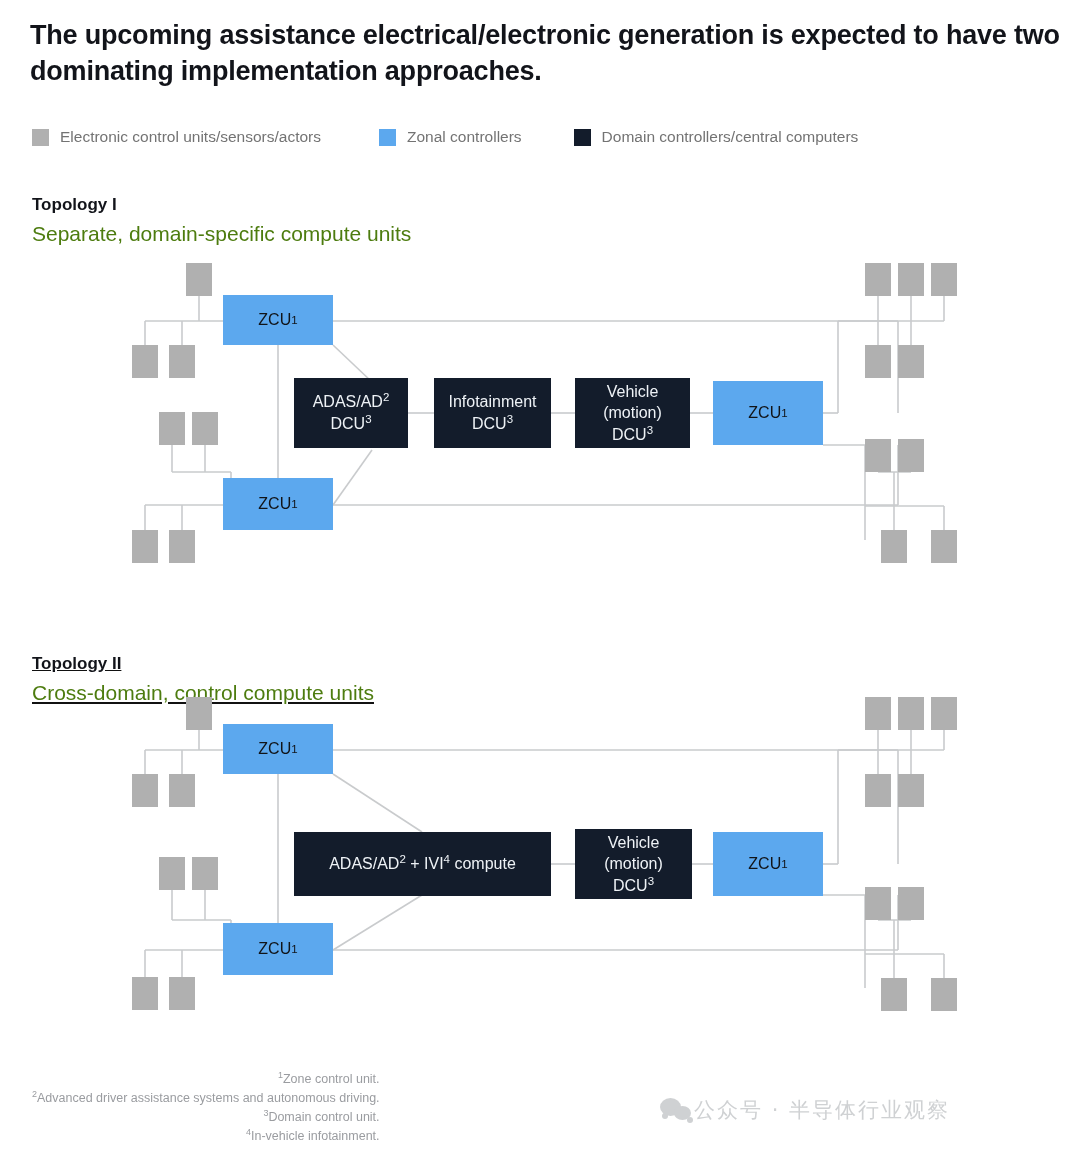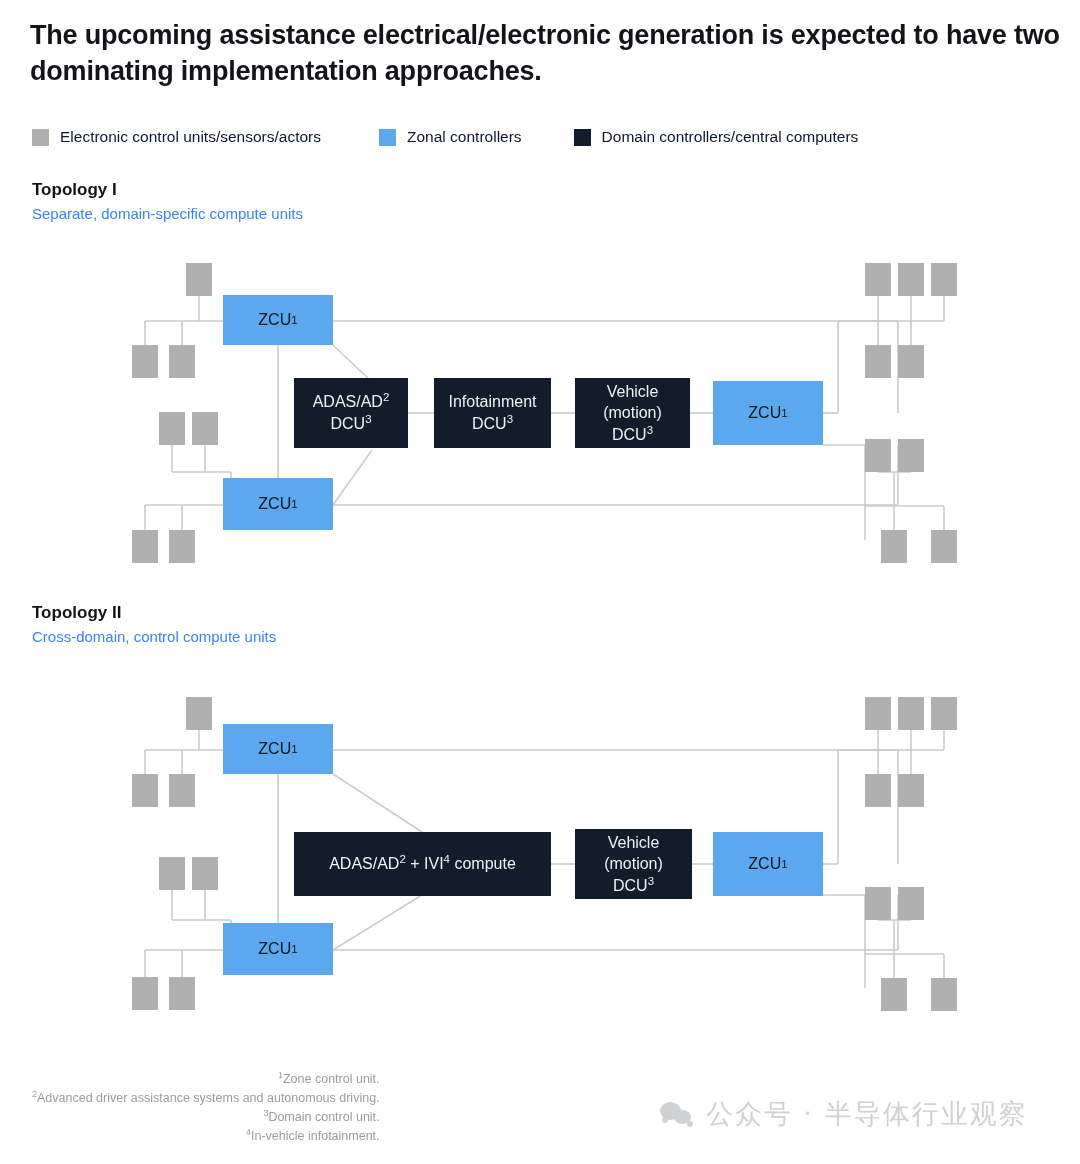--- a/index.html
+++ b/index.html
@@ -37,40 +37,40 @@
   .legend-item {
     display: flex;
     align-items: center;
   }
   .legend-swatch {
     width: 17px; height: 17px;
     flex: 0 0 auto;
   }
   .legend-label {
     font-size: 15.5px;
-    color: #0f172a;
+    color: #737373;
     margin-left: 11px;
     white-space: nowrap;
   }
 
   
   .topo-head {
     position: absolute;
     left: 32px;
     width: 700px;
   }
   .topo-title {
     font-size: 17px;
     font-weight: bold;
     color: #12141a;
     line-height: 1.45;
   }
   .topo-sub {
-    font-size: 15px;
-    color: #3b82f6;
+    font-size: 21px;
+    color: #4d7c0f;
     line-height: 1.5;
   }
 
   
   .stage {
     position: absolute;
     left: 0;
     width: 1080px;
     text-decoration: underline;
   }
@@ -119,23 +119,22 @@
 
   
   #watermark {
     position: absolute;
     left: 660px; top: 1096px;
     display: flex;
     align-items: center;
     color: #cfd1d3;
   }
   #watermark .wm-text {
-    font-size: 27px;
+    font-size: 21px;
     letter-spacing: 2px;
-    margin-left: 12px;
     font-family: "DejaVu Sans", sans-serif;
   }
   .wechat-icon { position: relative; width: 34px; height: 26px; }
   .wechat-icon .b1, .wechat-icon .b2 {
     position: absolute;
     background: #cfd1d3;
     border-radius: 50%;
   }
   .wechat-icon .b1 { width: 21px; height: 18px; left: 0; top: 1px; }
   .wechat-icon .b2 { width: 17px; height: 14px; left: 14px; top: 9px; }
@@ -159,21 +158,21 @@
   <div class="legend-item" style="margin-right:52px;">
     <span class="legend-swatch" style="background:#5ca8ee;"></span>
     <span class="legend-label">Zonal controllers</span>
   </div>
   <div class="legend-item">
     <span class="legend-swatch" style="background:#131c2b;"></span>
     <span class="legend-label">Domain controllers/central computers</span>
   </div>
 </div>
 
-<div class="topo-head" style="top:178px;">
+<div class="topo-head" style="top:193px;">
   <div class="topo-title">Topology I</div>
   <div class="topo-sub">Separate, domain-specific compute units</div>
 </div>
 
 <div class="stage" style="top:250px; height:330px;">
   <svg class="wires" viewBox="0 0 1080 330" preserveAspectRatio="none">
     <g stroke="#c9cbcd" stroke-width="1.6" fill="none">
 
       <path d="M199,46 L199,71"></path>
       <path d="M145,71 L278,71"></path>
@@ -266,21 +265,21 @@
     <div>Infotainment</div>
     <div><span>DCU</span><span class="sup">3</span></div>
   </div>
   <div class="node dcu" style="left:575px; top:128px; width:115px; height:70px; flex-direction:column;">
     <div>Vehicle</div>
     <div>(motion)</div>
     <div><span>DCU</span><span class="sup">3</span></div>
   </div>
 </div>
 
-<div class="topo-head" style="top:601px;">
+<div class="topo-head" style="top:652px;text-decoration:underline;">
   <div class="topo-title">Topology II</div>
   <div class="topo-sub">Cross-domain, control compute units</div>
 </div>
 
 <div class="stage" style="top:692px; height:360px;">
   <svg class="wires" viewBox="0 0 1080 360" preserveAspectRatio="none">
     <g stroke="#c9cbcd" stroke-width="1.6" fill="none">
 
       <path d="M199,38 L199,58"></path>
       <path d="M145,58 L278,58"></path>

